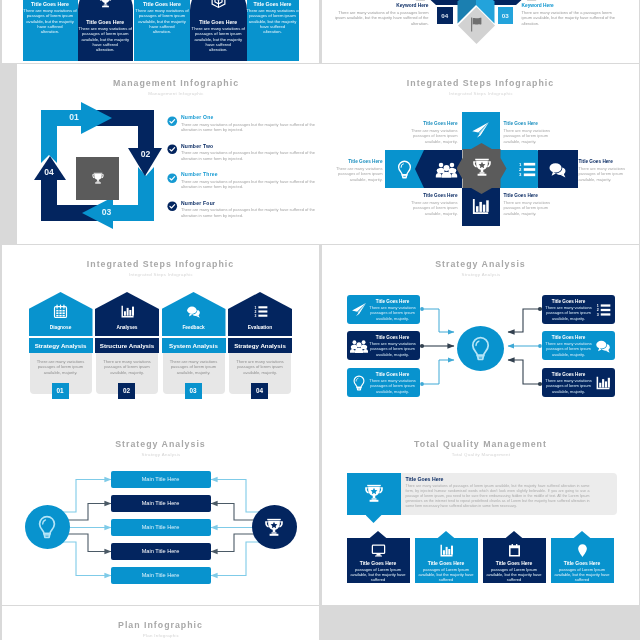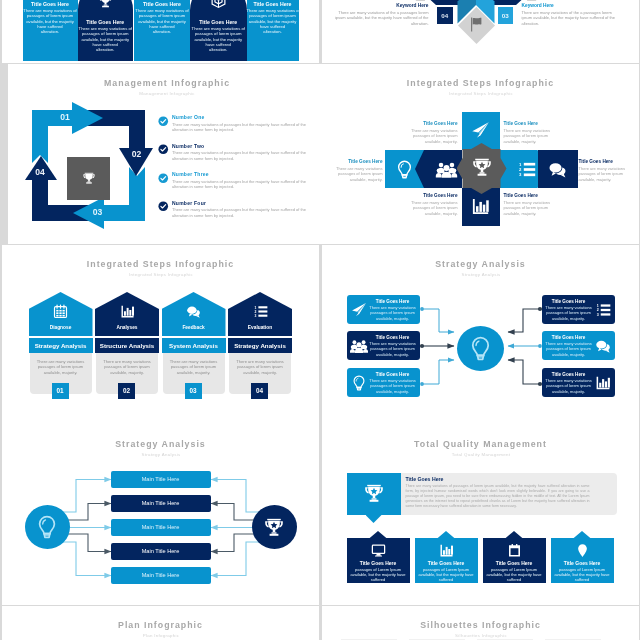--- a/index.html
+++ b/index.html
@@ -107,21 +107,21 @@
         </div>
         <div style="position:absolute;left:177px;top:124px;width:15.5px;height:17px;background:#23a3db;">
           <div style="position:absolute;left:0;top:4.7px;width:100%;text-align:center;color:#e8f6fd;font-size:6.2px;font-weight:bold;">03</div>
         </div>
         <div style="position:absolute;left:20px;top:119.5px;width:88px;text-align:right;color:#03255f;font-weight:bold;font-size:4.8px;">Keyword Here</div>
         <div style="position:absolute;left:12px;top:127px;width:96px;text-align:right;color:#9a9a9a;font-size:4px;line-height:5.4px;">There are many variations of the a passages lorem ipsum available, but the majority have suffered  of the alteration.</div>
         <div style="position:absolute;left:201px;top:119.5px;width:88px;text-align:left;color:#0893ce;font-weight:bold;font-size:4.8px;">Keyword Here</div>
         <div style="position:absolute;left:201px;top:127px;width:100px;text-align:left;color:#9a9a9a;font-size:4px;line-height:5.4px;">There are many variations of the a passages lorem ipsum available, but the majority have suffered  of the alteration.</div>
       </div>
     </div>
-    <div class="cell" style="left:8px;top:64px;width:317px;height:180px;">
+    <div class="cell" style="left:17px;top:64px;width:317px;height:180px;">
       <div class="slide" style="left:-1px;top:0px;">
         <div style="position:absolute;left:0;top:14px;width:320px;text-align:center;color:#a8a8a8;font-weight:bold;font-size:8.8px;letter-spacing:1px;">Management Infographic</div>
         <div style="position:absolute;left:0;top:26.5px;width:320px;text-align:center;color:#d4d4d4;font-size:5px;letter-spacing:.35px;transform:scale(.88);transform-origin:center top;">Management Infographic</div>
         <svg width="150" height="150" viewBox="0 0 150 150" style="position:absolute;left:8px;top:31px;">
           <path fill="#0893ce" d="M17 68 L25 60 L33 68 V31 H61 V15 H17 Z"></path>
           <path fill="#03255f" d="M72 15 H130 V60 L122 53 L114 60 V31 H72 Z"></path>
           <path fill="#0893ce" d="M130 72 L122 81 L114 72 V110 H85 V126 H130 Z"></path>
           <path fill="#03255f" d="M76 126 H17 V85 L25 77 L33 85 V110 H76 Z"></path>
           <path fill="#0893ce" d="M57 7 L88 23 L57 39 Z"></path>
           <path fill="#03255f" d="M104 53 L138 53 L121 81 Z"></path>
@@ -636,23 +636,13 @@
           <div style="position:absolute;left:3px;top:29px;width:57px;text-align:center;color:#e4f2fa;font-size:4px;line-height:5.2px;">passages of Lorem Ipsum available, but the majority have suffered</div>
         </div>
       </div>
     </div>
     <div class="cell" style="left:1.5px;top:606px;width:317px;height:34px;text-decoration:underline;">
       <div class="slide" style="left:-1px;top:0px;">
         <div style="position:absolute;left:0;top:14px;width:320px;text-align:center;color:#a8a8a8;font-weight:bold;font-size:8.8px;letter-spacing:1px;">Plan Infographic</div>
         <div style="position:absolute;left:0;top:26.5px;width:320px;text-align:center;color:#d4d4d4;font-size:5px;letter-spacing:.35px;transform:scale(.88);transform-origin:center top;">Plan Infographic</div>
       </div>
     </div>
-    <div class="cell" style="left:321.5px;top:606px;width:317px;height:34px;">
-      <div class="slide" style="left:-1px;top:0px;">
-        <div style="position:absolute;left:0;top:14px;width:320px;text-align:center;color:#a8a8a8;font-weight:bold;font-size:8.8px;letter-spacing:1px;">Silhouettes Infographic</div>
-        <div style="position:absolute;left:0;top:26.5px;width:320px;text-align:center;color:#d4d4d4;font-size:5px;letter-spacing:.35px;transform:scale(.88);transform-origin:center top;">Silhouettes Infographic</div>
-        <div style="position:absolute;left:20px;top:33px;width:56px;height:30px;background:#f1f1f1;"></div>
-        <div style="position:absolute;left:88px;top:33px;width:56px;height:30px;background:#f1f1f1;"></div>
-        <div style="position:absolute;left:156px;top:33px;width:56px;height:30px;background:#f1f1f1;"></div>
-        <div style="position:absolute;left:224px;top:33px;width:56px;height:30px;background:#f1f1f1;"></div>
-      </div>
-    </div>
   </div>
 
 </body></html>

